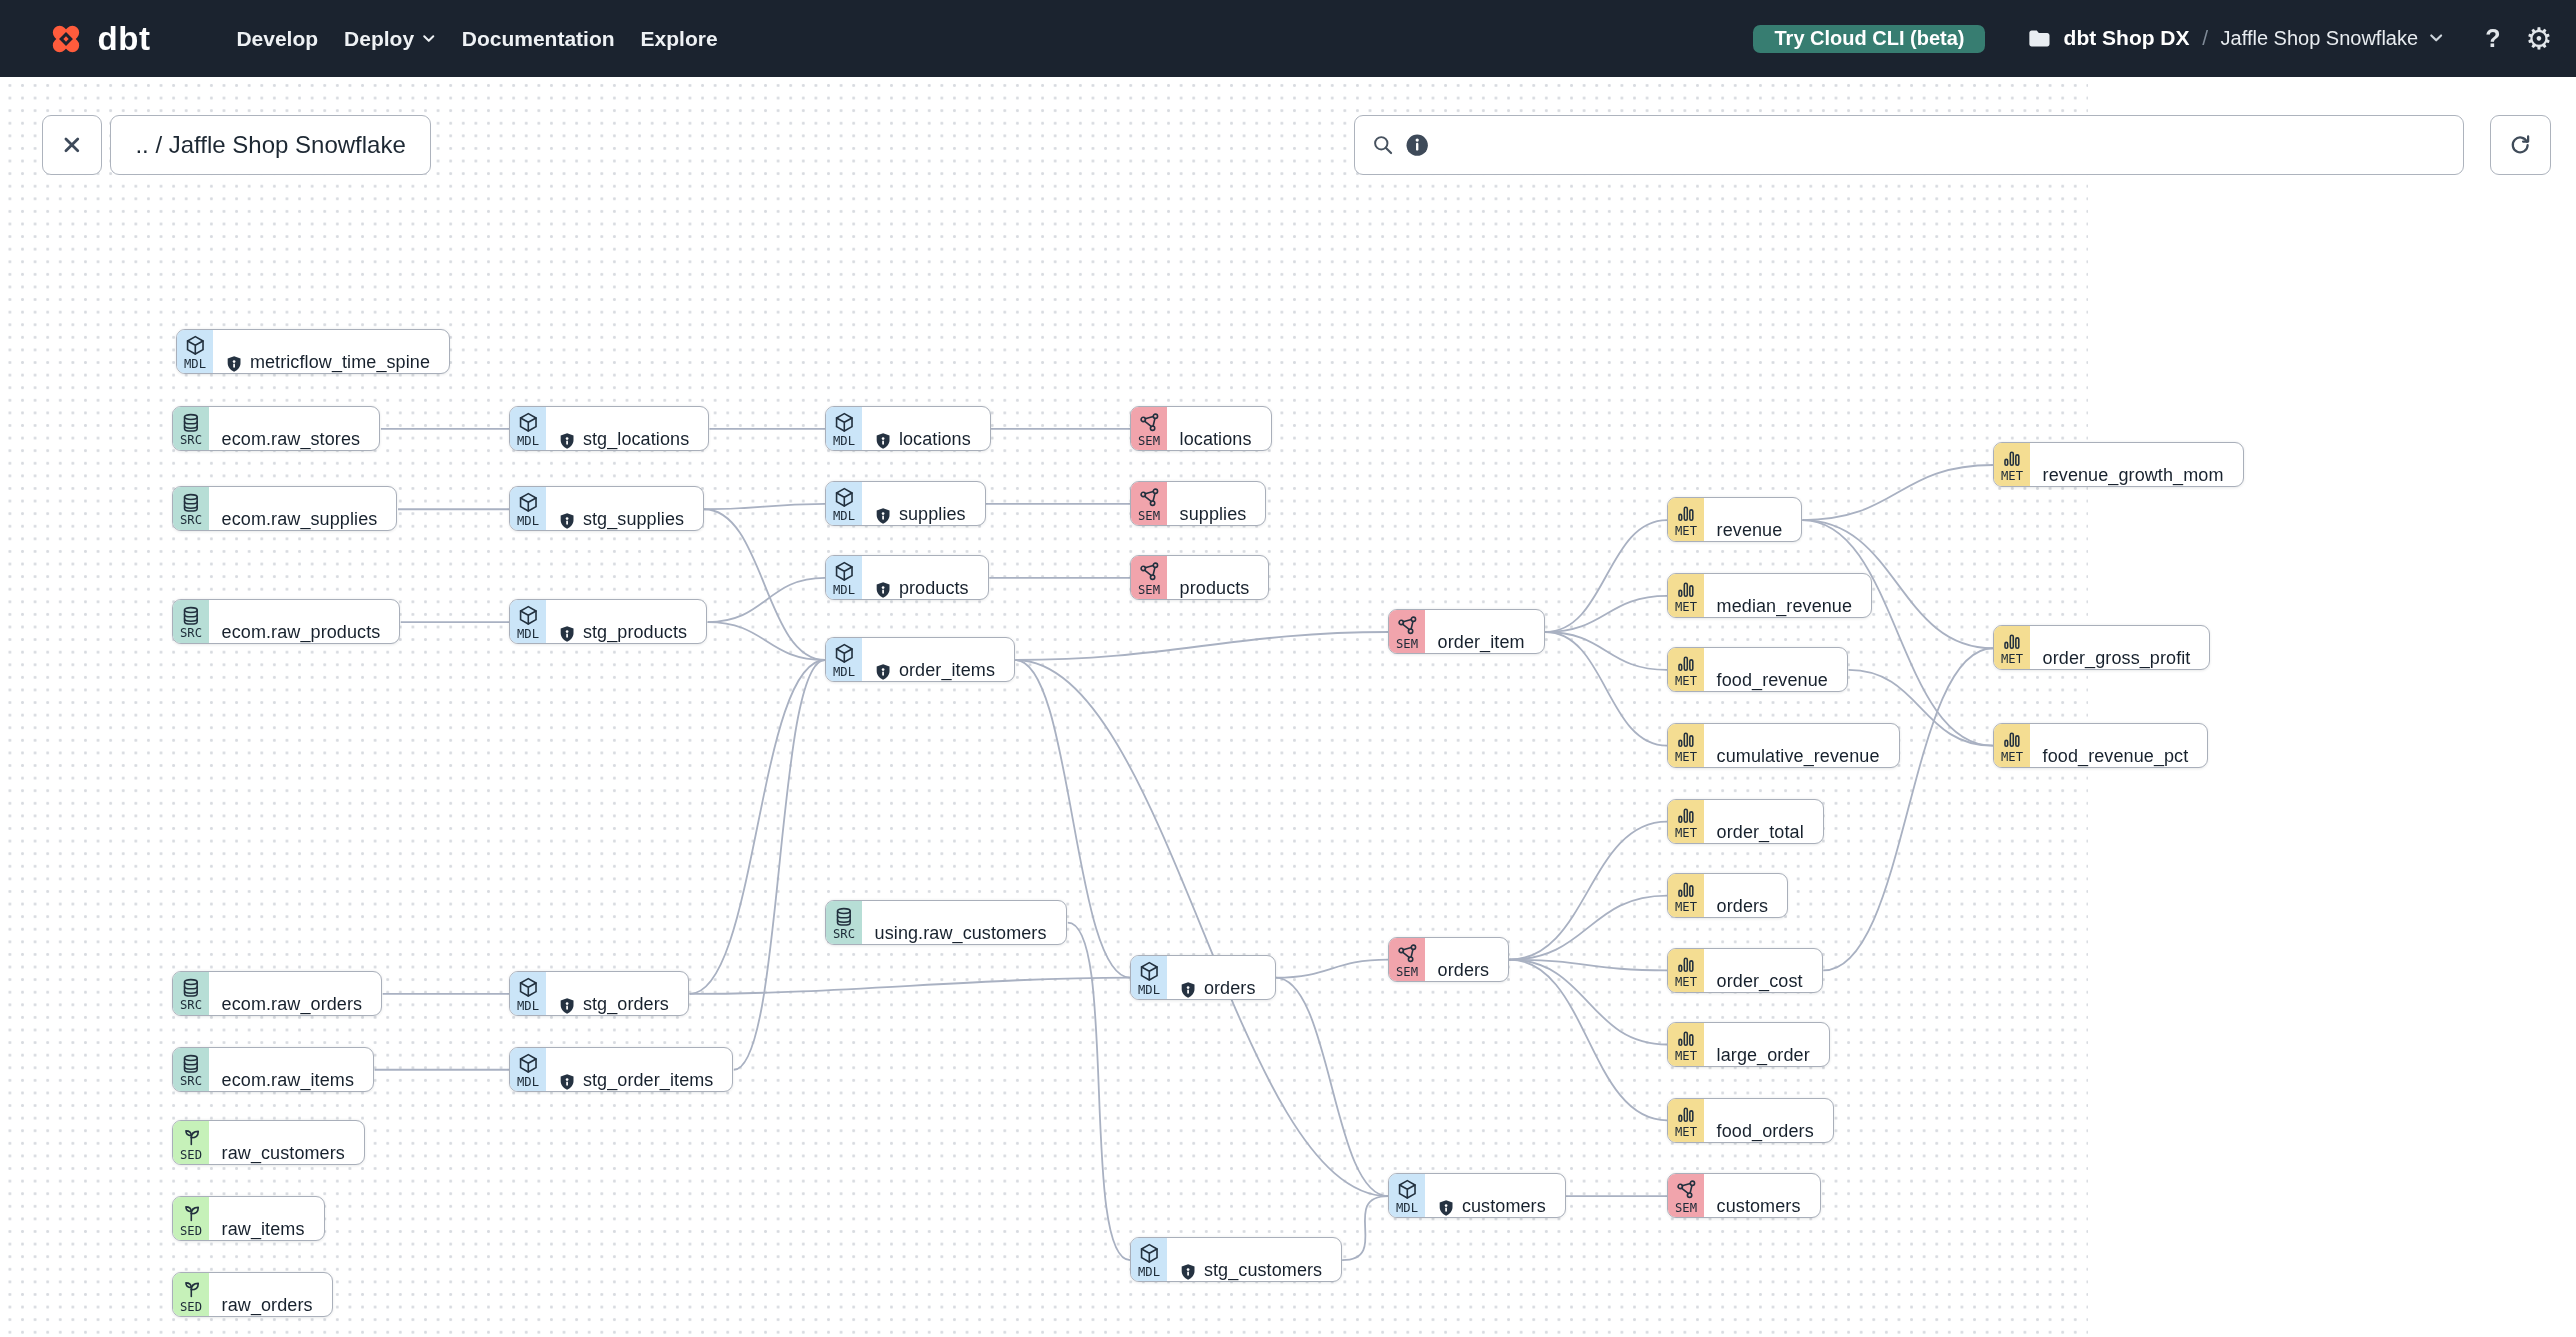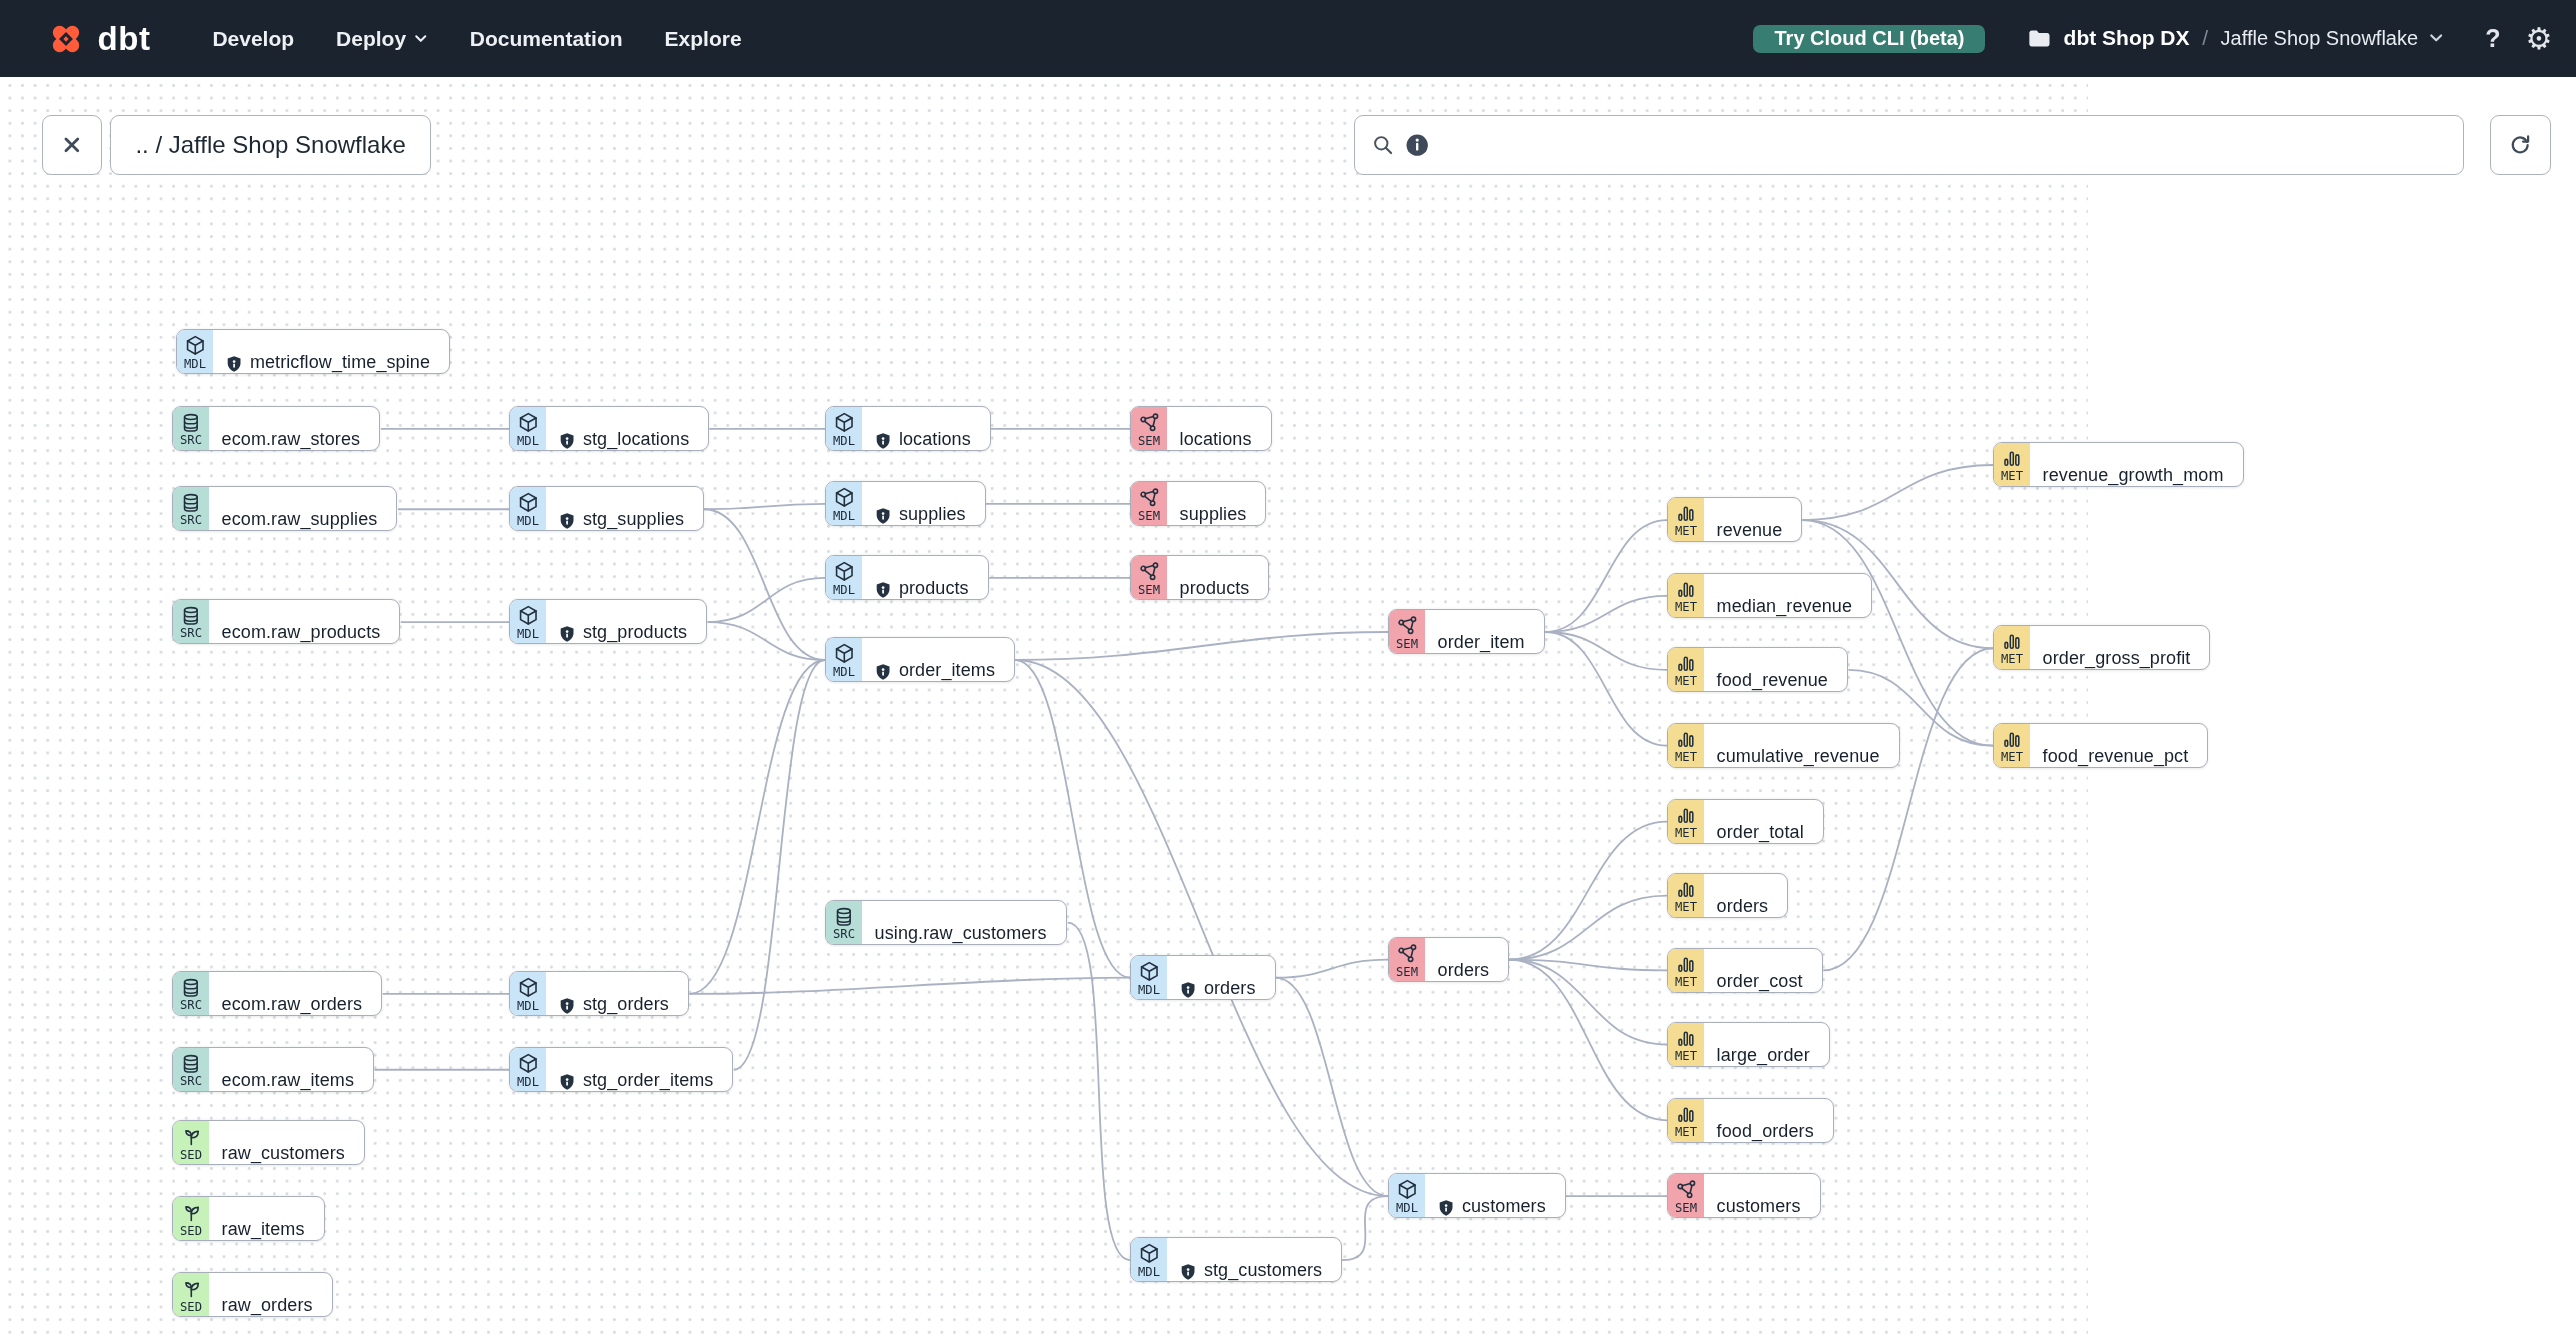--- a/index.html
+++ b/index.html
@@ -12,21 +12,21 @@
     background-image: radial-gradient(circle, #d8dbe0 1.3px, transparent 1.5px);
     background-size: 12.6px 12.6px; background-position: 3.6px 3.6px; }
   #edges { position:absolute; left:0; top:0; width:2576px; height:1338px; }
   #edges path { stroke:#a9b1c2; stroke-width:2; fill:none; }
 
   
   .header { position:absolute; left:0; top:0; width:2576px; height:77px; background:#1b232f;
     display:flex; align-items:center; padding:0 23.5px 0 47px; z-index:30; }
   .logo-wrap { display:flex; align-items:center; gap:12.6px; }
   .brand-text { color:#fff; font-size:33px; font-weight:bold; letter-spacing:0.5px;text-align:right; }
-  .nav { display:flex; align-items:center; gap:42px; margin-left:62px; }
+  .nav { display:flex; align-items:center; gap:26px; margin-left:86px; }
   .nav-item { color:#eef1f4; font-size:21px; font-weight:bold; display:flex; align-items:center;
     gap:8.1px; cursor:pointer; }
   .spacer { flex:1; }
   .cta { background:#377d71; color:#fff; font-size:20px; font-weight:bold; height:28px;
     border:none; border-radius:7.2px; padding:0 21px; display:flex; align-items:center; cursor:pointer; }
   .account { display:flex; align-items:center; margin-left:42px; }
   .account .acct-name { color:#fff; font-size:21px; font-weight:bold; margin-left:11.7px; }
   .account .sep { color:#7f8a97; font-size:21px; margin:0 12.6px; }
   .account .proj-name { color:#e8ecf0; font-size:20px; }
   .account .chev { margin-left:10.8px; color:#cfd6dd; display:flex; }

